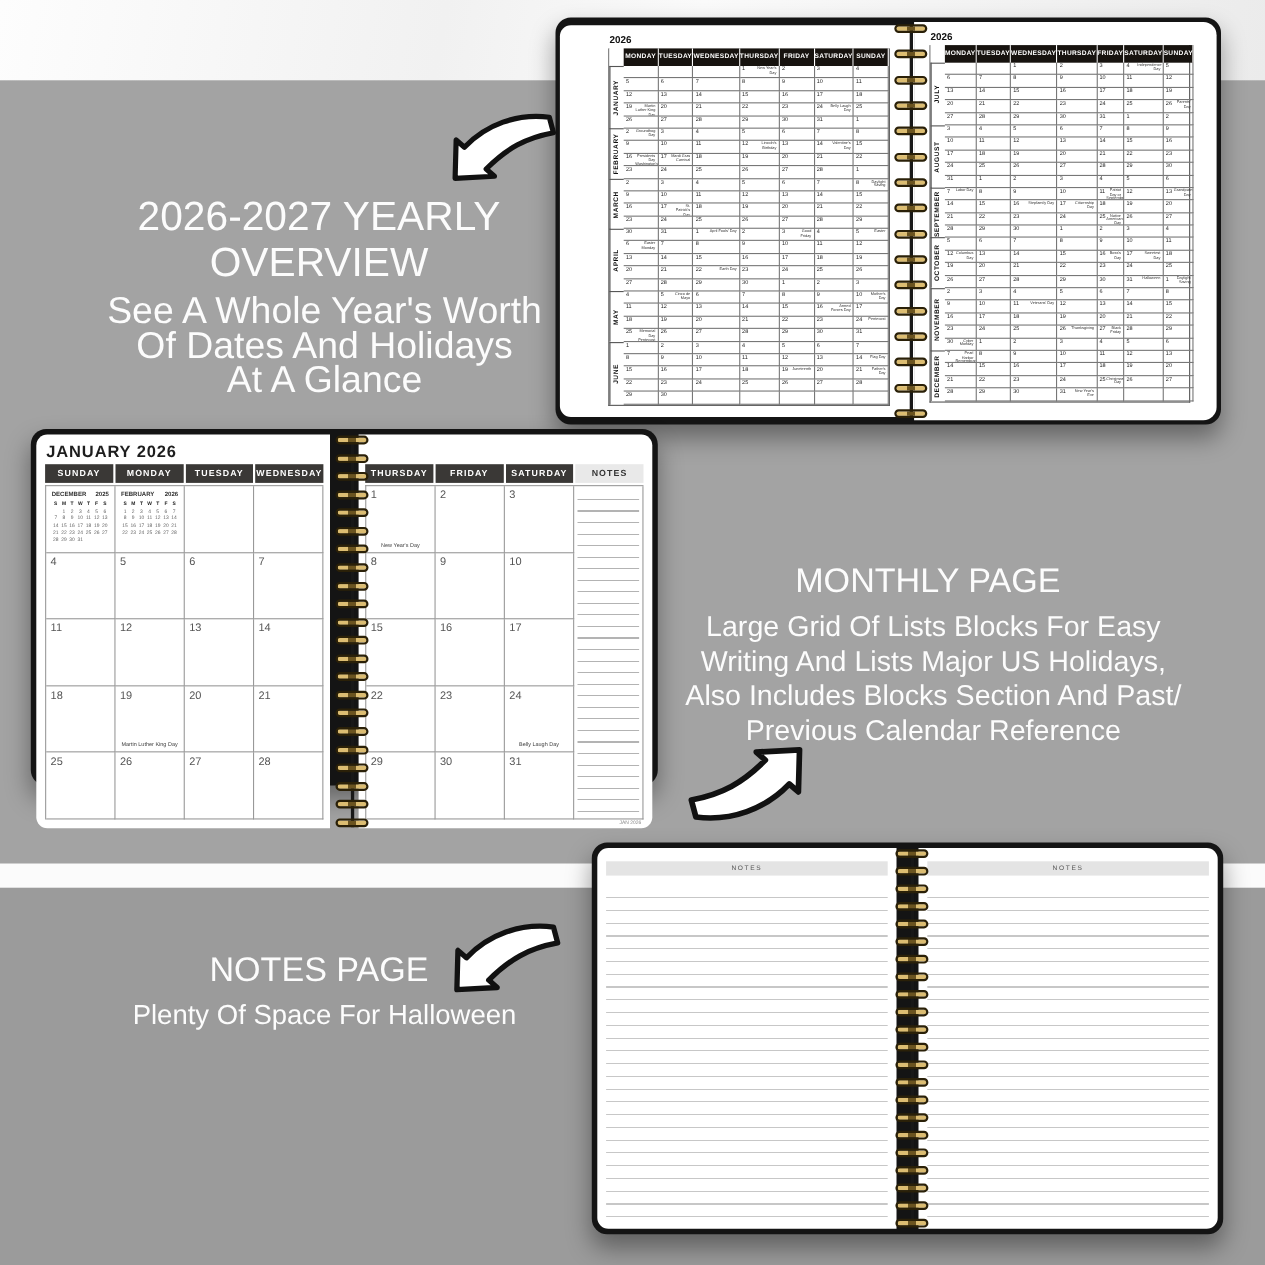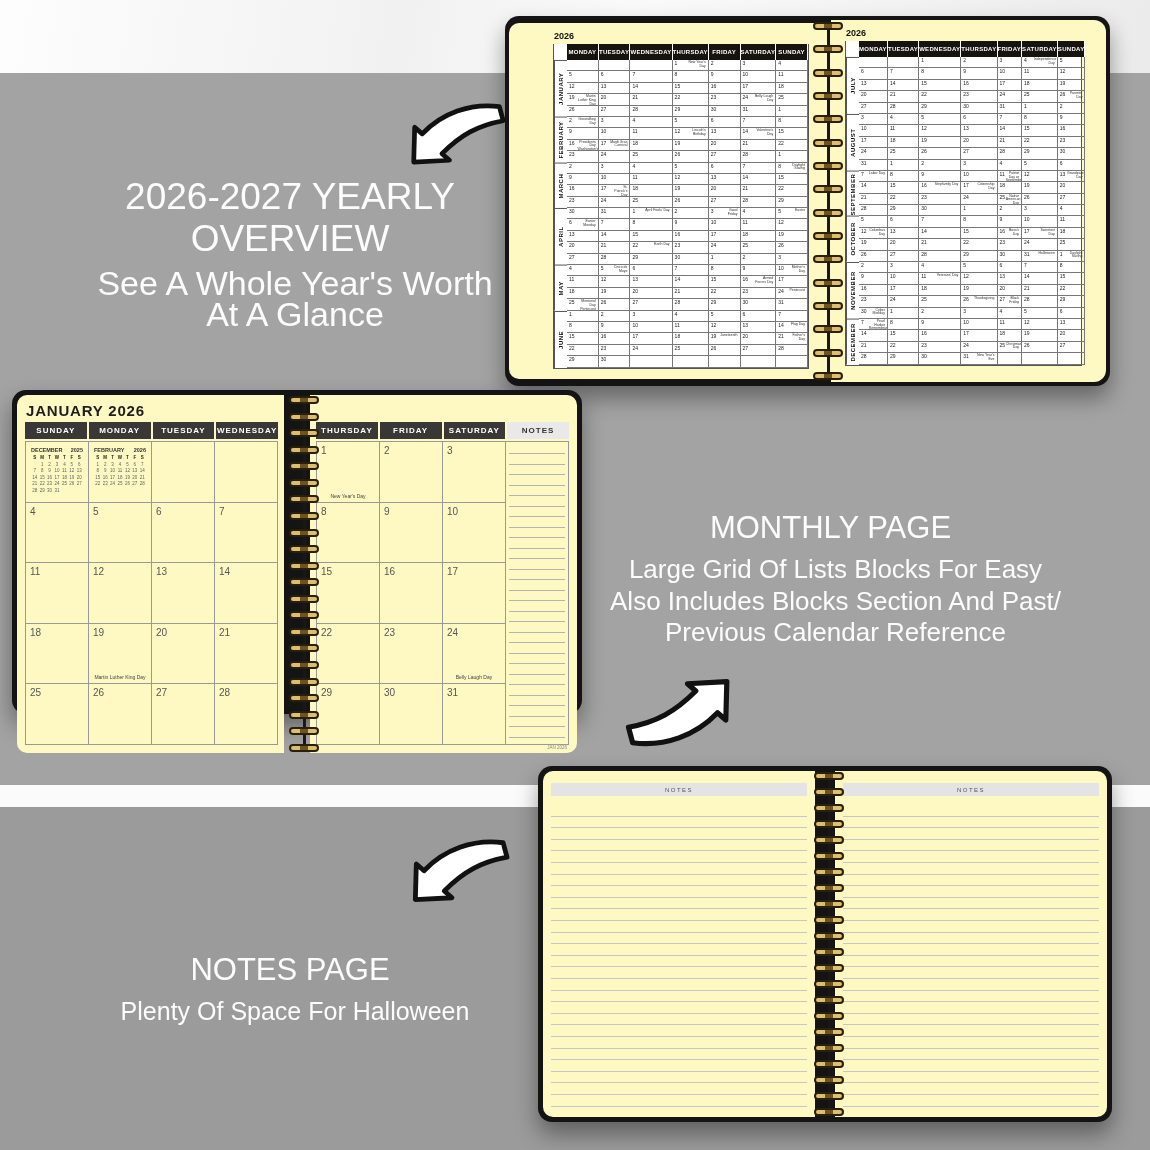--- a/index.html
+++ b/index.html
@@ -11,35 +11,35 @@
   .shade-upper{position:absolute;left:0;top:73px;width:1150px;height:712px;background:#a3a3a3;z-index:0;}
   .shade-lower{position:absolute;left:0;top:807px;width:1150px;height:343px;background:#9b9b9b;z-index:0;}
 
   
   .ann{position:absolute;color:#fcfcfc;text-align:center;z-index:3;}
   .ann h2{margin:0 10px 8px 0;font-weight:400;}
   .ann .line{font-weight:400;}
   #ann-yearly{left:35px;top:176px;width:520px;}
   #ann-yearly h2{font-size:37px;}
   #ann-yearly .line{font-size:34px;line-height:31px;}
-  #ann-monthly{left:563px;top:510px;width:515px;padding-left:15px;}
+  #ann-monthly{left:576px;top:510px;width:515px;padding-left:15px;}
   #ann-monthly h2{font-size:31px;}
   #ann-monthly .line{font-size:26px;line-height:31.5px;}
-  #ann-notes{left:95px;top:952px;width:400px;}
+  #ann-notes{left:95px;top:864px;width:400px;}
   #ann-notes h2{font-size:31px;}
   #ann-notes .line{font-size:25px;line-height:31px;}
 
   
   .arrow{position:absolute;z-index:4;}
   #arrow-monthly{transform:rotate(180deg);}
 
   
   .planner{position:absolute;background:#141414;border-radius:14px;
            box-shadow:0 12px 22px rgba(0,0,0,.38);z-index:2;}
-  .page{position:absolute;background:#fef9c3;}
+  .page{position:absolute;background:#ffffff;}
   .spiral{position:absolute;display:flex;flex-direction:column;justify-content:space-between;
           align-items:center;z-index:5;}
   .spiral::before{content:"";position:absolute;top:0;bottom:0;left:50%;width:3px;
           margin-left:-1.5px;background:#181818;}
   .coil{width:30px;height:8px;border:2px solid #2a2008;border-radius:4px;box-sizing:border-box;
         background:linear-gradient(90deg,#dcbd72 0 36%,#6b5420 36% 64%,#dcbd72 64% 100%);
         position:relative;z-index:1;}
 
   
   #yearly-planner{left:505px;top:16px;width:605px;height:370px;}
@@ -57,21 +57,21 @@
   .yhead:last-of-type{border-right:none;}
   .ymlabel{writing-mode:vertical-rl;transform:rotate(180deg);font-size:6px;font-weight:bold;
          color:#111;display:flex;align-items:center;justify-content:center;
          border-right:1px solid #555;border-bottom:1px solid #555;letter-spacing:.5px;}
   .ycell{border-right:1px solid #777;border-bottom:1px solid #777;overflow:hidden;
          display:flex;justify-content:space-between;align-items:flex-start;padding:1px 2px;}
   .yd{font-size:5px;color:#222;line-height:1;}
   .yh{font-size:3.5px;color:#333;text-align:right;line-height:1.05;max-width:68%;}
 
   
-  #monthly-planner{left:12px;top:390px;width:570px;height:324px;border-radius:14px;}
+  #monthly-planner{left:28px;top:390px;width:570px;height:324px;border-radius:14px;}
   #mpage-left{left:5px;top:5px;width:267px;height:358px;border-radius:10px 0 0 10px;}
   #mpage-right{left:298px;top:5px;width:267px;height:358px;border-radius:0 10px 10px 0;}
   .mtitle{position:absolute;left:9px;top:7px;font-size:15px;font-weight:bold;color:#1d1d1d;
           letter-spacing:.8px;}
   .mhead-row{position:absolute;left:8px;right:6px;top:27px;display:grid;
           grid-template-columns:repeat(4,1fr);gap:2px;height:17px;}
   #mpage-right .mhead-row{left:6px;right:8px;}
   .mhead{background:#3a3836;color:#fff;font-size:8px;font-weight:bold;letter-spacing:1px;
           display:flex;align-items:center;justify-content:center;}
   .mhead-notes{background:#e9e9e9;color:#333;}
@@ -111,26 +111,28 @@
 <body>
 
 <div class="band-top"></div>
 <div class="shade-upper"></div>
 <div class="shade-lower"></div>
 <div class="band-mid"></div>
 
 <div class="ann" id="ann-yearly">
   <h2>2026-2027 YEARLY OVERVIEW</h2>
   <div class="line">See A Whole Year's Worth</div>
+  <div class="line">Of Dates And Holidays</div>
   <div class="line">At A Glance</div>
 </div>
 
 <div class="ann" id="ann-monthly">
   <h2>MONTHLY PAGE</h2>
   <div class="line">Large Grid Of Lists Blocks For Easy</div>
+  <div class="line">Writing And Lists Major US Holidays,</div>
   <div class="line">Also Includes Blocks Section And Past/</div>
   <div class="line">Previous Calendar Reference</div>
 </div>
 
 <div class="ann" id="ann-notes">
   <h2>NOTES PAGE</h2>
   <div class="line">Plenty Of Space For Halloween</div>
 </div>
 
 <svg class="arrow" id="arrow-yearly" style="left:392px;top:100px" width="115" height="80" viewBox="0 0 120 85">

